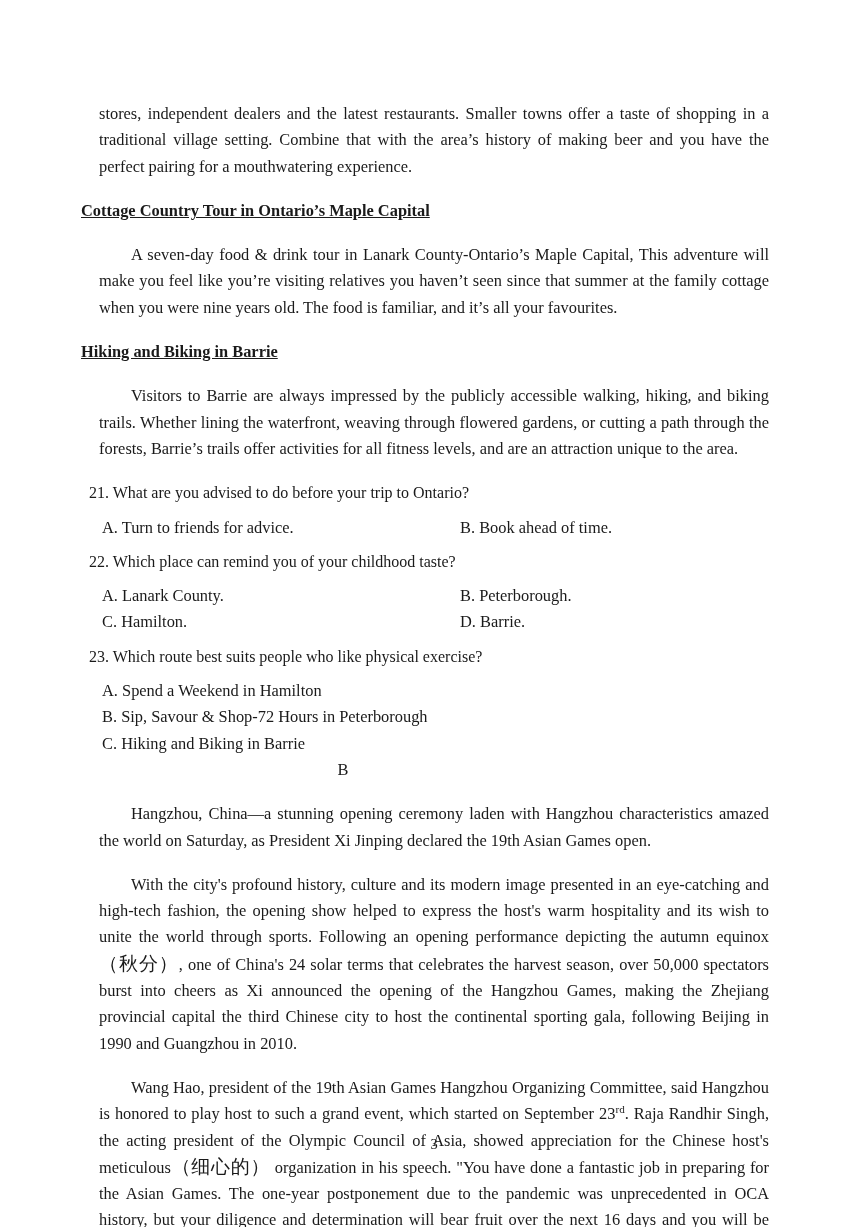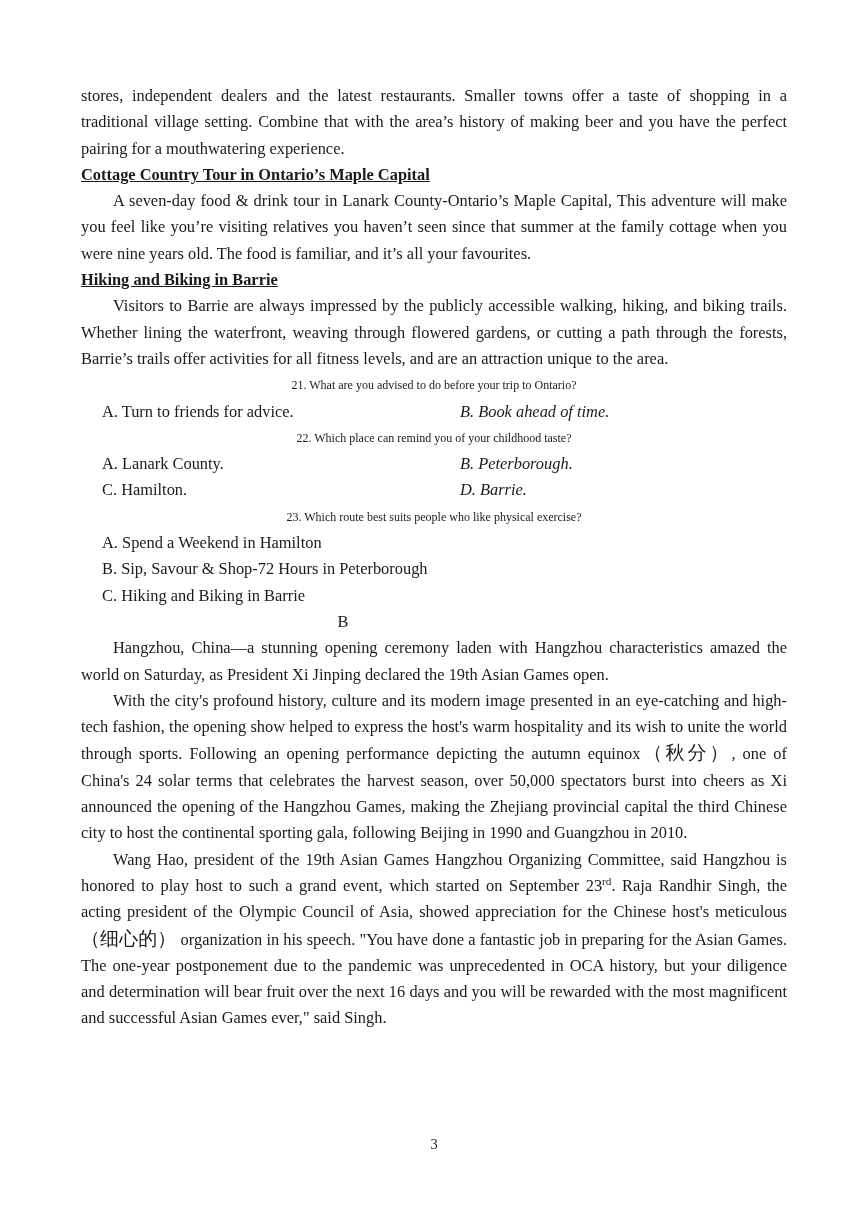--- a/index.html
+++ b/index.html
@@ -25,54 +25,53 @@
     position: absolute;
     left: 81px;
     top: 83px;
     width: 706px;
   }
   .para {
     font-size: 16.4px;
     line-height: 26.3px;
     text-align: justify;
     text-justify: inter-word;
-    margin: 0;
+    margin: 18px;
     text-indent: 0;
   }
   .para.indent {
     text-indent: 32px;
   }
   .heading {
     font-size: 16.4px;
     line-height: 26.3px;
     font-weight: bold;
     margin: 0;
     text-align: left;
     text-decoration: underline;
   }
   .question {
-    font-size: 12px;
+    font-size: 16px;
     line-height: 26.3px;
-    margin: 0;
-    text-align: center;
+    margin: 8px;
+    text-align: left;
   }
   .opt-row {
     display: flex;
     font-size: 16.4px;
     line-height: 26.3px;
     gap: 17px;
   }
   .opt-col-a {
     width: 362px;
     padding-left: 21px;
     box-sizing: border-box;
   }
   .opt-col-b {
     flex: 1;
-    font-style: italic;
   }
   .opt-single {
     font-size: 16.4px;
     line-height: 26.3px;
     padding-left: 21px;
   }
   .section-marker {
     font-size: 16.4px;
     line-height: 26.3px;
     text-align: center;

